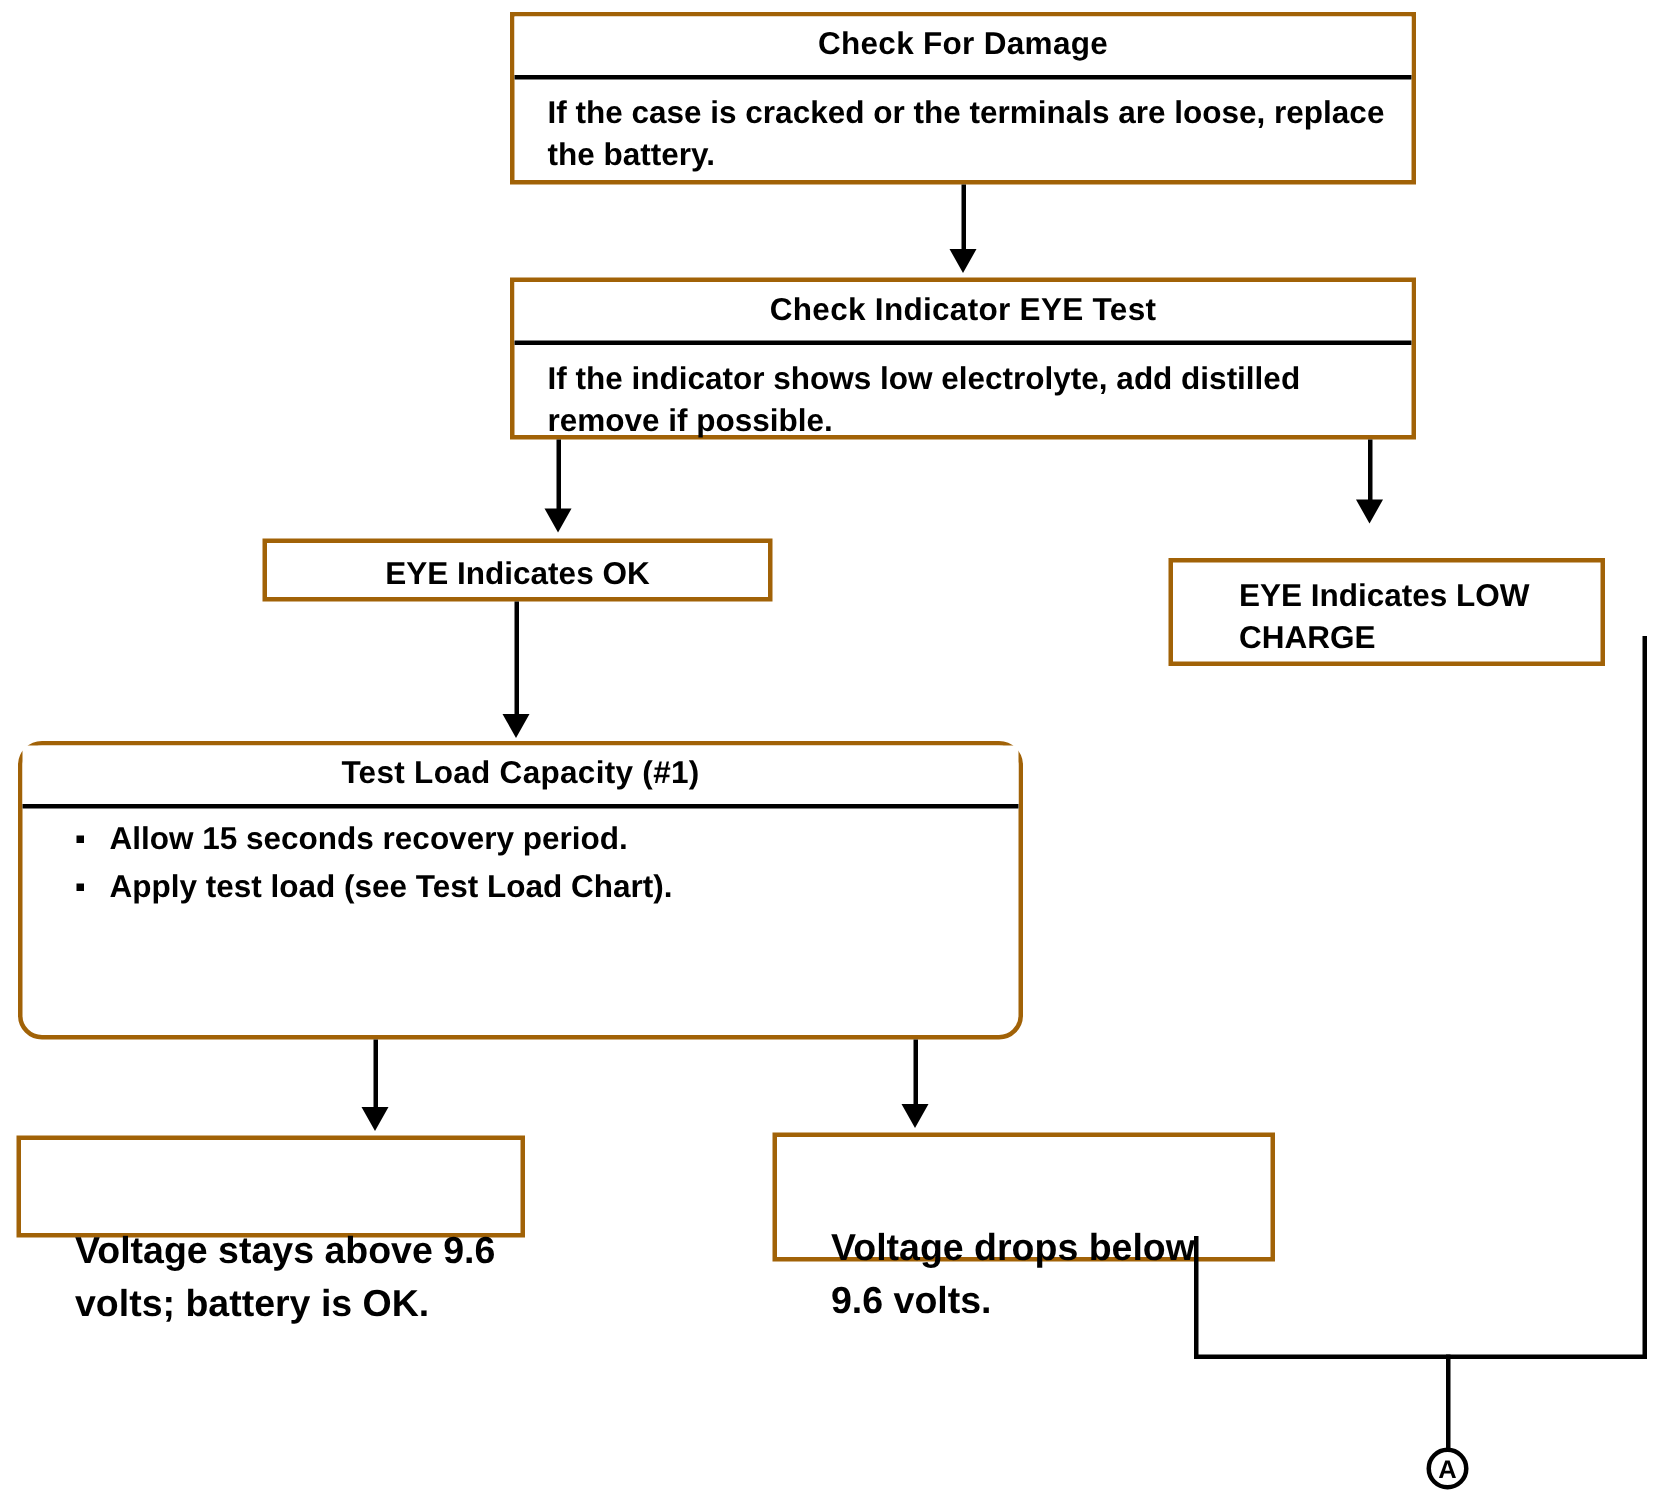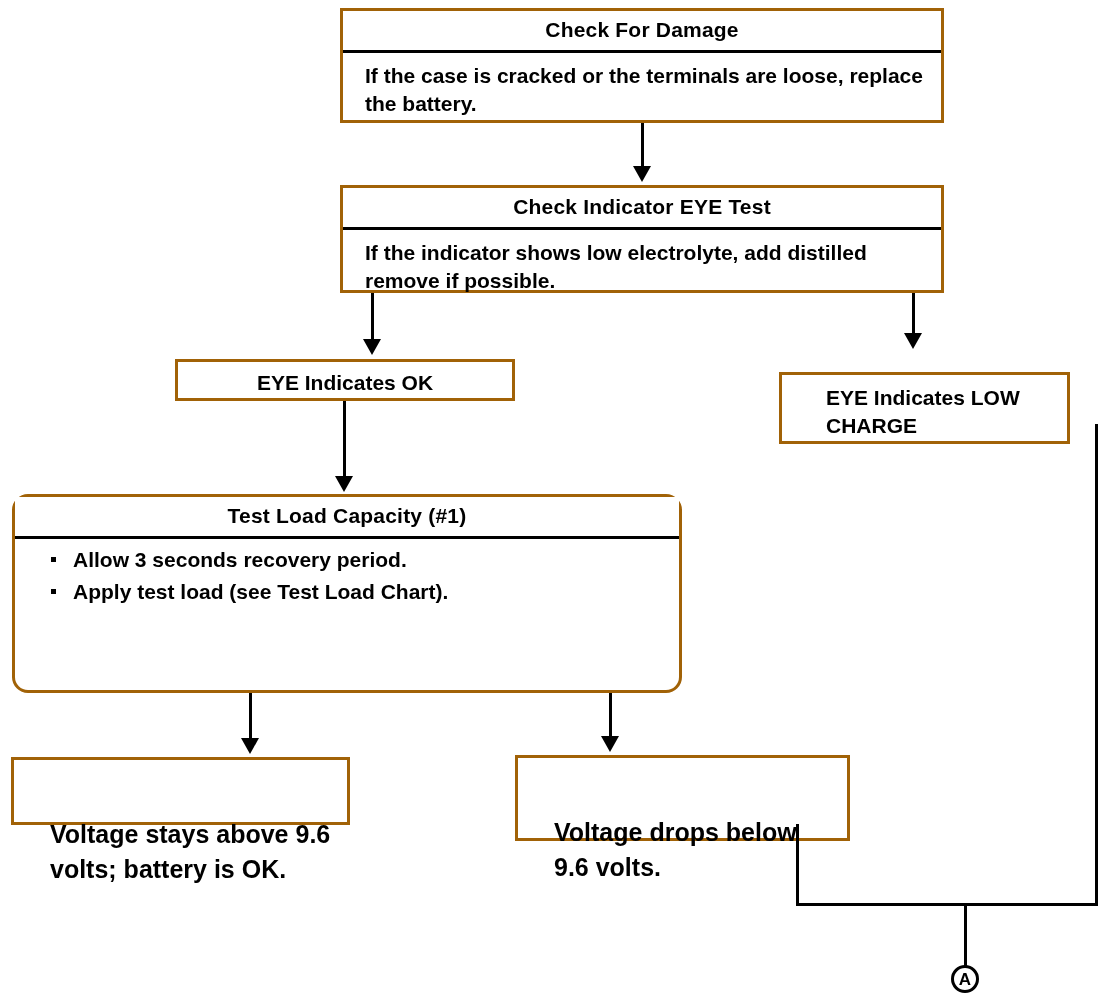--- a/index.html
+++ b/index.html
@@ -155,21 +155,21 @@
   <div class="node" style="left:779px; top:352px; width:291px; height:72px;margin-top:20px;">
     <div class="plain-left">EYE Indicates LOW CHARGE</div>
   </div>
 
   <div class="vline" style="left:343px; top:401px; height:77px;"></div>
   <div class="arrowhead" style="left:335px; top:476px;"></div>
 
   <div class="node" style="left:12px; top:494px; width:670px; height:199px;border-radius:16px;">
     <div class="node-header">Test Load Capacity (#1)</div>
     <ul class="bullets">
-      <li>Allow 3 seconds recovery period.</li>
+      <li>Allow 15 seconds recovery period.</li>
       <li>Apply test load (see Test Load Chart).</li>
     </ul>
   </div>
 
   <div class="vline" style="left:249px; top:693px; height:47px;"></div>
   <div class="arrowhead" style="left:241px; top:738px;"></div>
 
   <div class="vline" style="left:609px; top:693px; height:45px;"></div>
   <div class="arrowhead" style="left:601px; top:736px;"></div>
 

